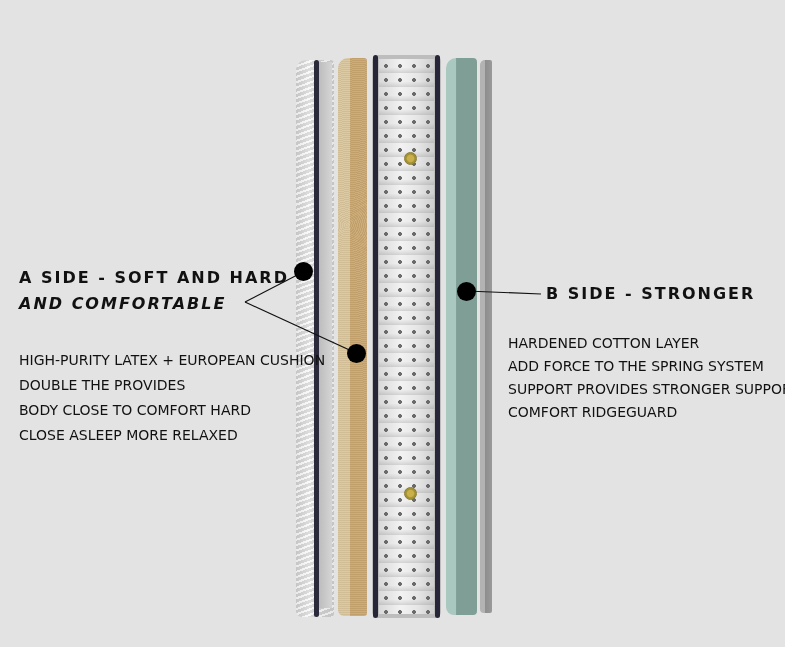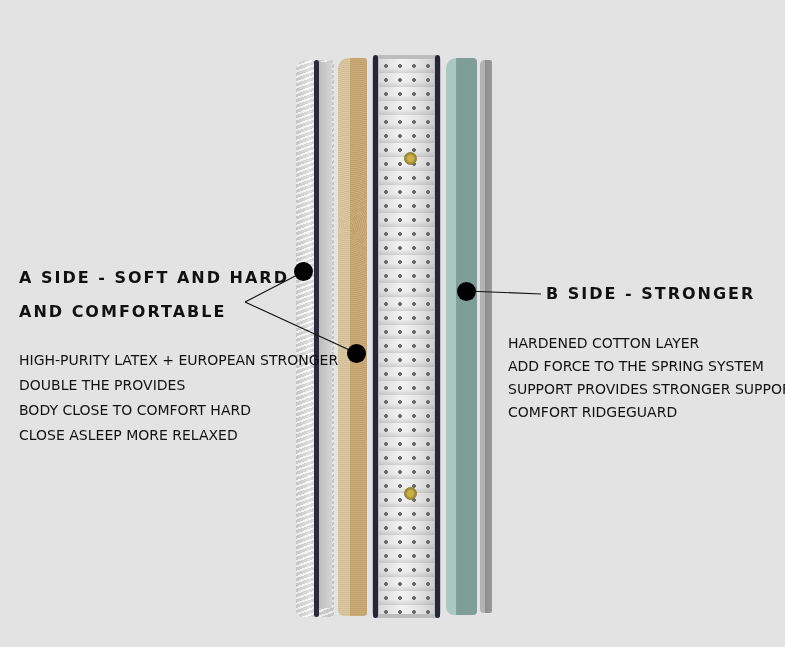--- a/index.html
+++ b/index.html
@@ -90,23 +90,23 @@
     <line x1="245" y1="302" x2="303" y2="272" stroke="#111" stroke-width="1.2"></line>
     <line x1="245" y1="302" x2="356" y2="353" stroke="#111" stroke-width="1.2"></line>
     <line x1="466" y1="291" x2="541" y2="294" stroke="#111" stroke-width="1.2"></line>
   </svg>
 
   <div class="dot" style="left:294px; top:262px;"></div>
   <div class="dot" style="left:347px; top:344px;"></div>
   <div class="dot" style="left:457px; top:282px;"></div>
 
   <div class="heading" style="left:19px; top:268px;">A SIDE - SOFT AND HARD</div>
-  <div class="heading" style="left:19px; top:302px;">AND COMFORTABLE</div>
+  <div class="heading" style="left:19px; top:294px;font-style:italic;">AND COMFORTABLE</div>
   <div class="sub" style="left:19px; top:348px;">
-    <div>HIGH-PURITY LATEX + EUROPEAN STRONGER</div>
+    <div>HIGH-PURITY LATEX + EUROPEAN CUSHION</div>
     <div>DOUBLE THE PROVIDES</div>
     <div>BODY CLOSE TO COMFORT HARD</div>
     <div>CLOSE ASLEEP MORE RELAXED</div>
   </div>
 
   <div class="heading" style="left:546px; top:284px;">B SIDE - STRONGER</div>
   <div class="sub" style="left:508px; top:332px; line-height:23px;">
     <div>HARDENED COTTON LAYER</div>
     <div>ADD FORCE TO THE SPRING SYSTEM</div>
     <div>SUPPORT PROVIDES STRONGER SUPPORT</div>

